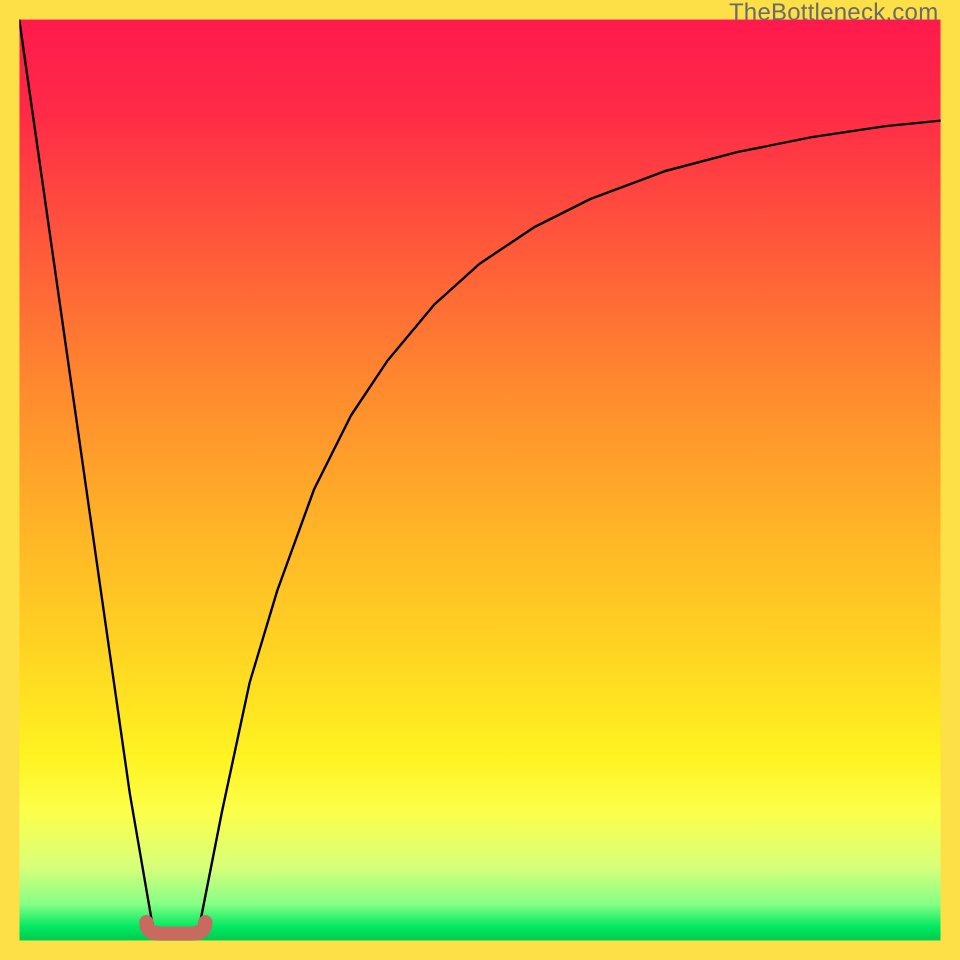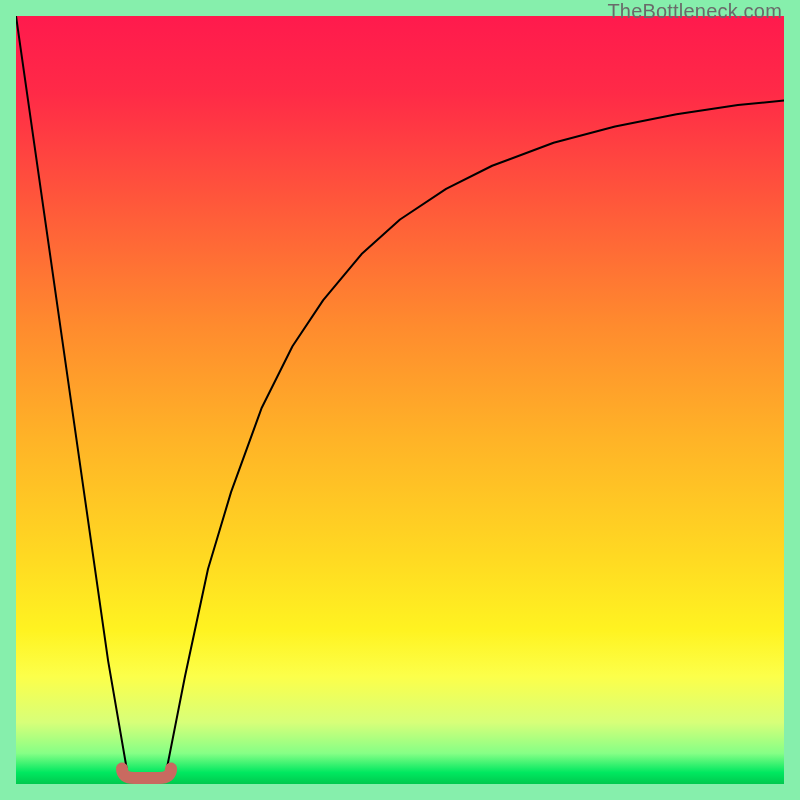--- a/index.html
+++ b/index.html
@@ -9,21 +9,21 @@
     height: 800px;
     overflow: hidden;
     background: #000;
     font-family: Arial, Helvetica, sans-serif;
   }
   .frame {
     position: absolute;
     left: 0; top: 0;
     width: 800px;
     height: 800px;
-    background: #86efac;
+    background: #fde047;
   }
   .plot {
     position: absolute;
     left: 16px;
     top: 16px;
     width: 768px;
     height: 768px;
     overflow: hidden;
   }
   .watermark {

